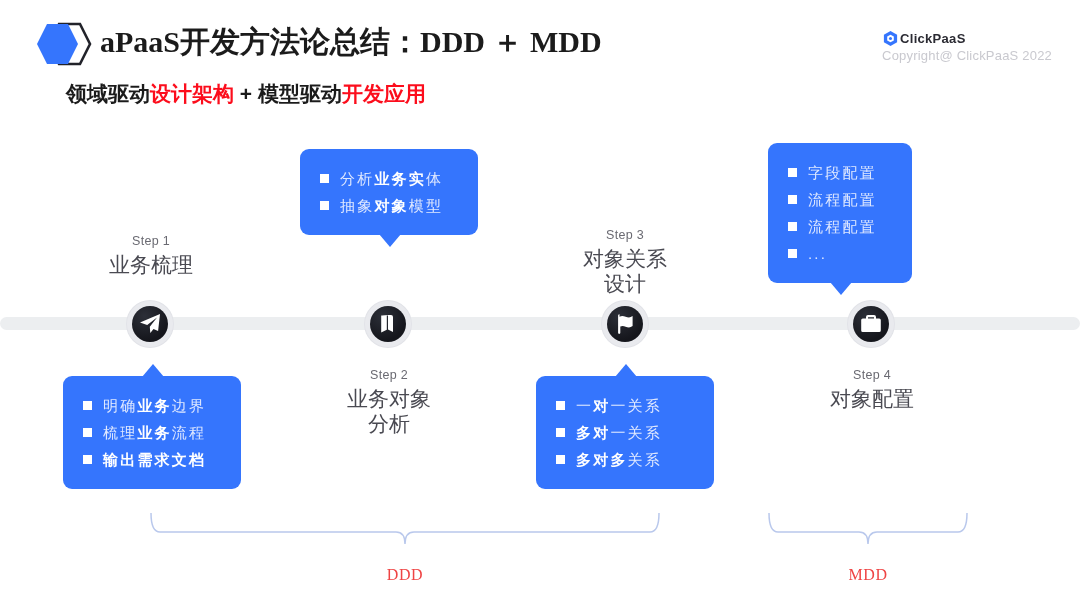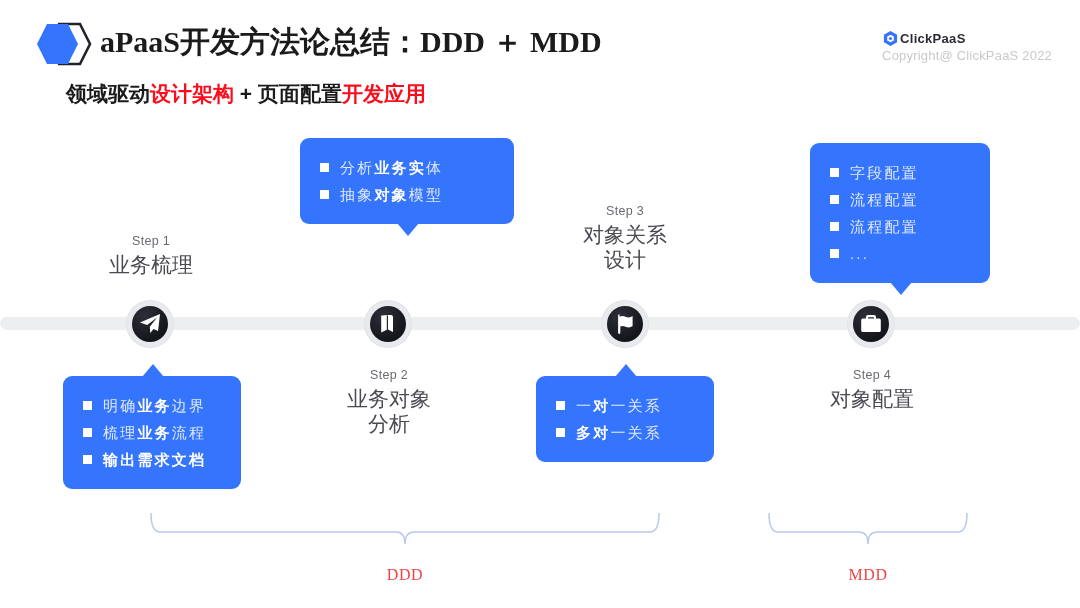--- a/index.html
+++ b/index.html
@@ -102,21 +102,21 @@
 
   <div class="hex-logo">
     <svg viewBox="0 0 60 48" width="60" height="48">
       <polygon points="26,4 47,4 57,24 47,44 26,44 16,24" fill="none" stroke="#22232a" stroke-width="2.6"></polygon>
       <polygon points="14,4 35,4 45,24 35,44 14,44 4,24" fill="#3575fd"></polygon>
     </svg>
   </div>
 
   <div class="title">aPaaS开发方法论总结：DDD ＋ MDD</div>
 
-  <div class="subtitle" id="subtitle"><span>领域驱动</span><span class="red">设计架构</span><span> + </span><span>页面配置</span><span class="red">开发应用</span></div>
+  <div class="subtitle" id="subtitle"><span>领域驱动</span><span class="red">设计架构</span><span> + </span><span>模型驱动</span><span class="red">开发应用</span></div>
 
   <div class="brand">
     <div class="brand-row">
       <span class="brand-mark">
         <svg viewBox="0 0 18 18" width="17" height="17">
           <polygon points="9,1 16,5 16,13 9,17 2,13 2,5" fill="#3575fd"></polygon>
           <polygon points="9,5 12.5,7 12.5,11 9,13 5.5,11 5.5,7" fill="#ffffff"></polygon>
           <circle cx="9" cy="9" r="1.6" fill="#3575fd"></circle>
         </svg>
       </span>
@@ -164,21 +164,21 @@
           <div>业务梳理</div>
         </div>
       </div>
       <div class="steplabel" style="left: 304px; top: 368px;">
         <div class="num">Step 2</div>
         <div class="zh">
           <div>业务对象</div>
           <div>分析</div>
         </div>
       </div>
-      <div class="steplabel" style="left: 540px; top: 204px;">
+      <div class="steplabel" style="left: 540px; top: 228px;">
         <div class="num">Step 3</div>
         <div class="zh">
           <div>对象关系</div>
           <div>设计</div>
         </div>
       </div>
       <div class="steplabel" style="left: 787px; top: 368px;">
         <div class="num">Step 4</div>
         <div class="zh">
           <div>对象配置</div>
@@ -196,21 +196,21 @@
             <span class="bullet"></span>
             <span>梳理<b>业务</b>流程</span>
           </li>
           <li>
             <span class="bullet"></span>
             <span><b>输出需求文档</b></span>
           </li>
         </ul>
         <span class="tail"></span>
       </div>
-      <div class="card down" style="left: 300px; top: 138px; width: 214px;">
+      <div class="card down" style="left: 300px; top: 149px; width: 178px;">
         <ul>
           <li>
             <span class="bullet"></span>
             <span>分析<b>业务实</b>体</span>
           </li>
           <li>
             <span class="bullet"></span>
             <span>抽象<b>对象</b>模型</span>
           </li>
         </ul>
@@ -219,24 +219,28 @@
       <div class="card up" style="left: 536px; top: 376px; width: 178px;">
         <ul>
           <li>
             <span class="bullet"></span>
             <span>一<b>对</b>一关系</span>
           </li>
           <li>
             <span class="bullet"></span>
             <span><b>多</b><b>对</b>一关系</span>
           </li>
-        </ul>
-        <span class="tail"></span>
-      </div>
-      <div class="card down" style="left: 810px; top: 143px; width: 180px;">
+          <li>
+            <span class="bullet"></span>
+            <span><b>多对多</b>关系</span>
+          </li>
+        </ul>
+        <span class="tail"></span>
+      </div>
+      <div class="card down" style="left: 768px; top: 143px; width: 144px;">
         <ul>
           <li>
             <span class="bullet"></span>
             <span>字段配置</span>
           </li>
           <li>
             <span class="bullet"></span>
             <span>流程配置</span>
           </li>
           <li>

